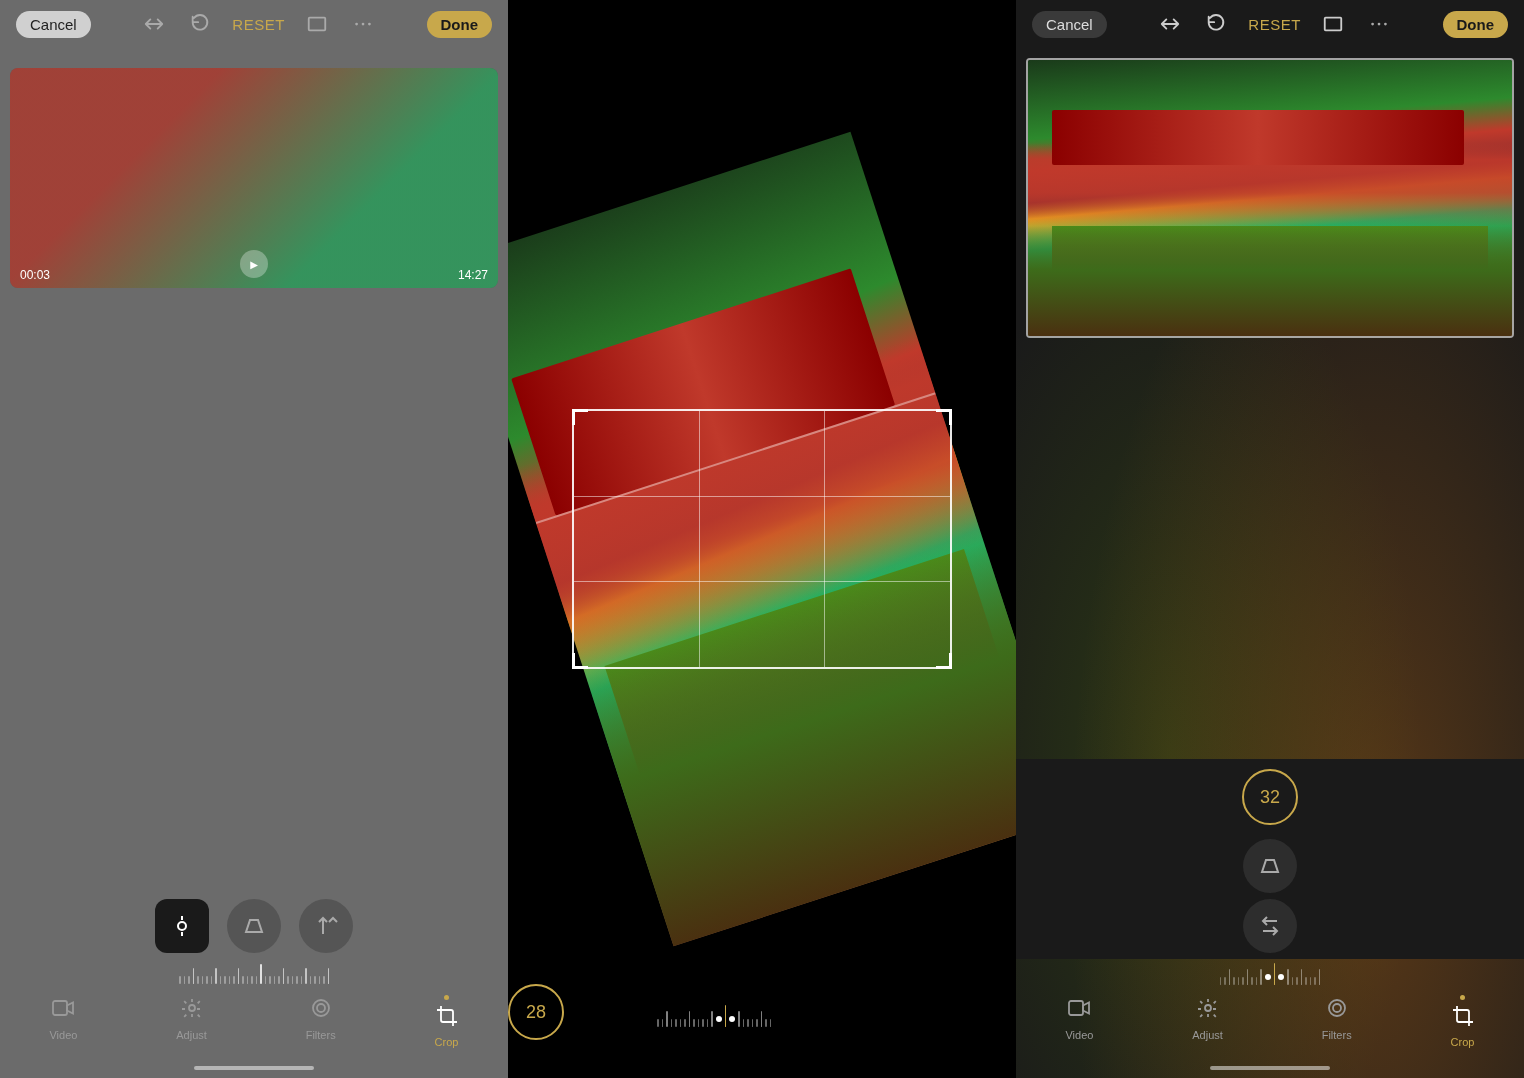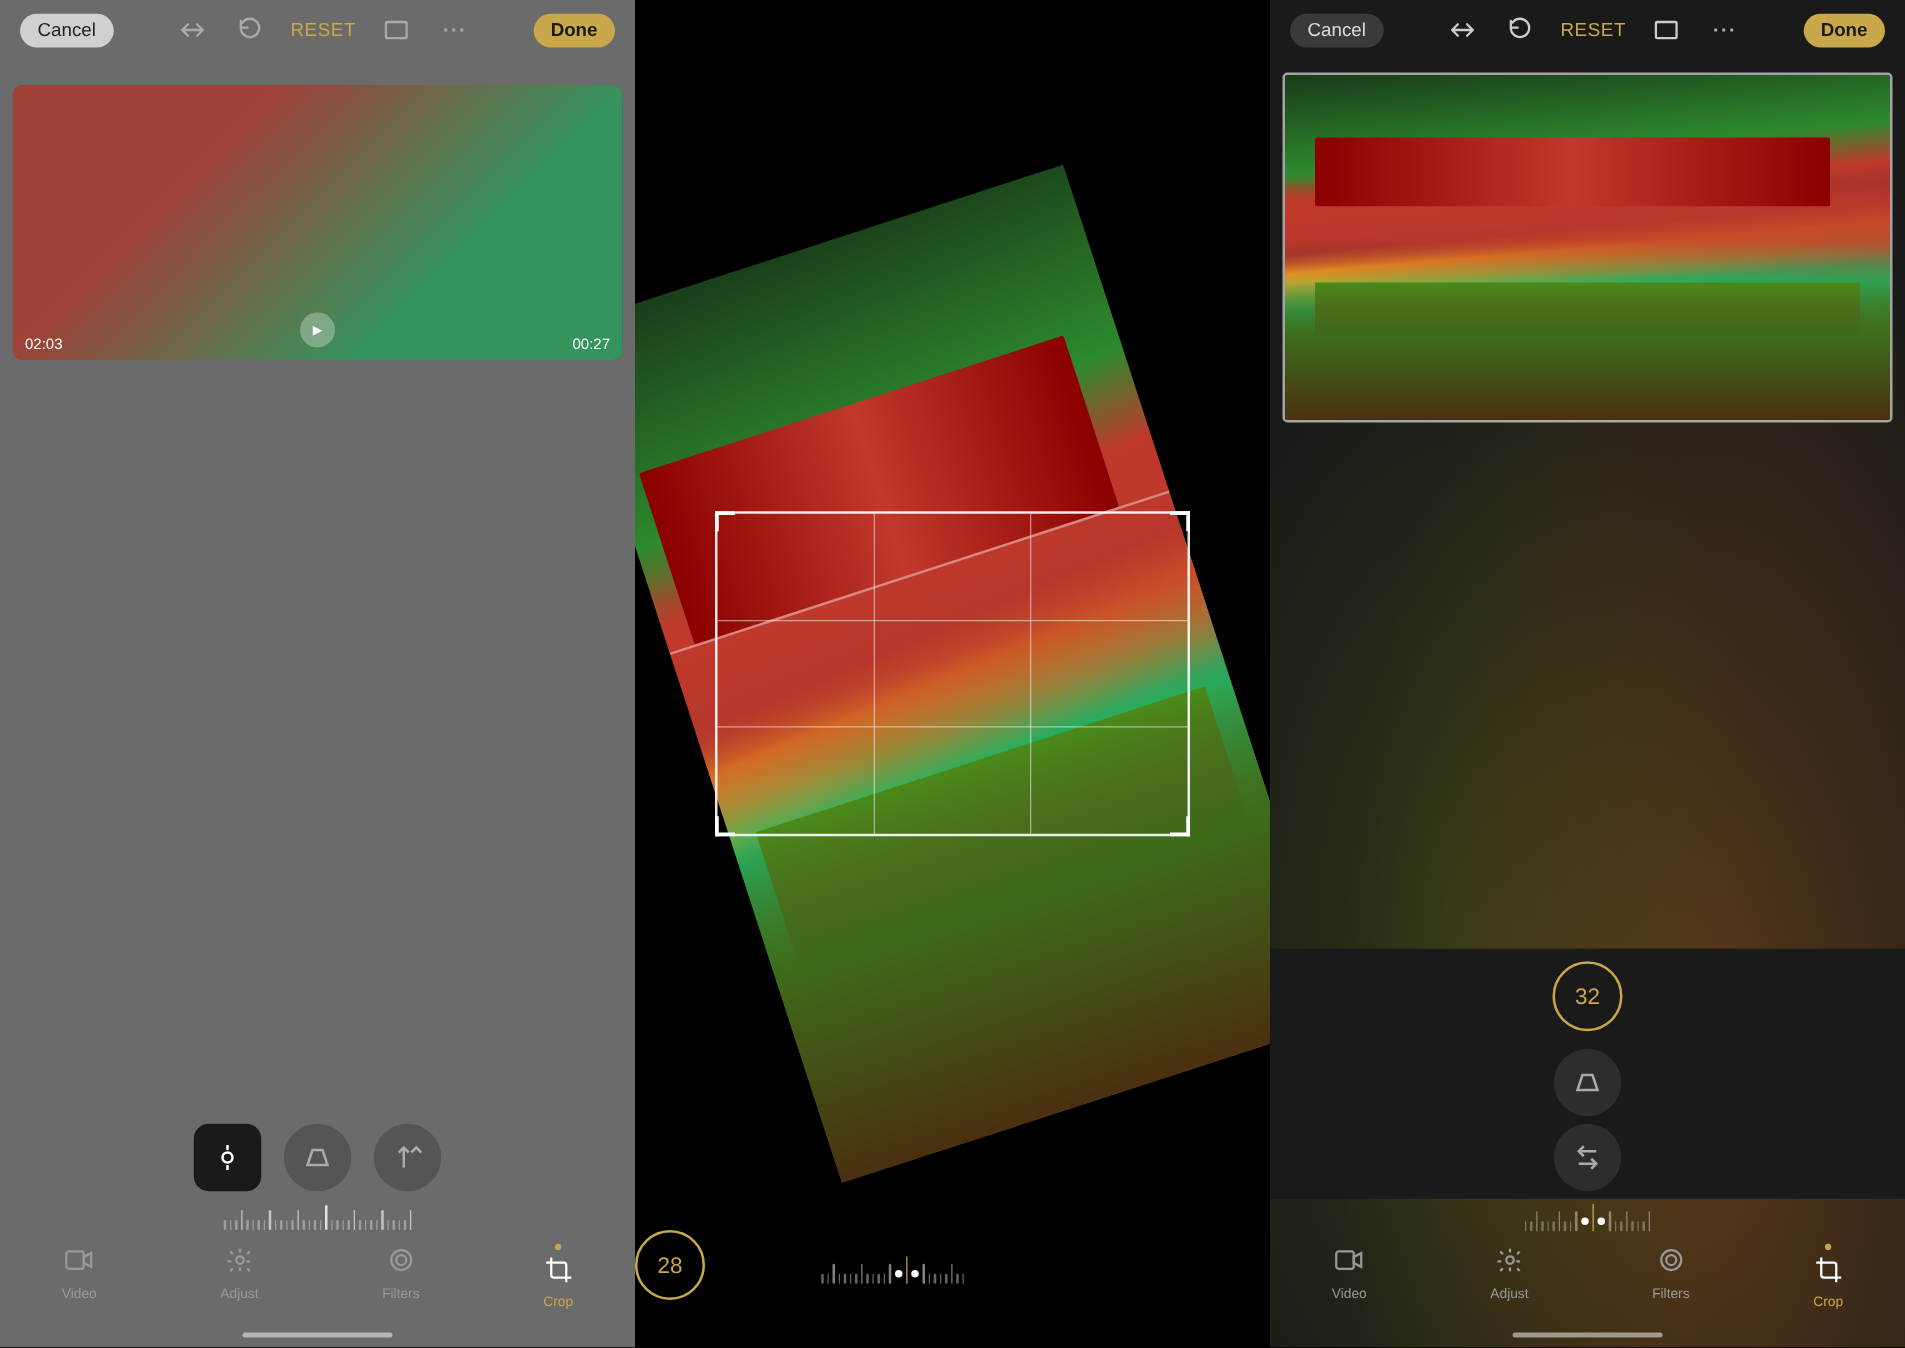--- a/index.html
+++ b/index.html
@@ -445,22 +445,22 @@
           </svg>
       </span>
     </div>
     <button class="btn-done-1">Done</button>
   </div>
 
   <div style="flex:1;position:relative;">
     <div class="video-preview">
       <div class="fake-img"></div>
       <div class="play-icon-overlay">▶</div>
-      <span class="video-timestamp">02:03</span>
-      <span class="video-timestamp-right">00:27</span>
+      <span class="video-timestamp">00:03</span>
+      <span class="video-timestamp-right">14:27</span>
     </div>
   </div>
 
   <div class="bottom-area">
     <div class="tool-buttons-row">
       <button class="tool-btn-circle active-square">
         <svg width="24" height="24" viewBox="0 0 24 24" fill="none" stroke="white" stroke-width="2">
           <circle cx="12" cy="12" r="4"></circle>
           <line x1="12" y1="2" x2="12" y2="6"></line>
           <line x1="12" y1="18" x2="12" y2="22"></line>

